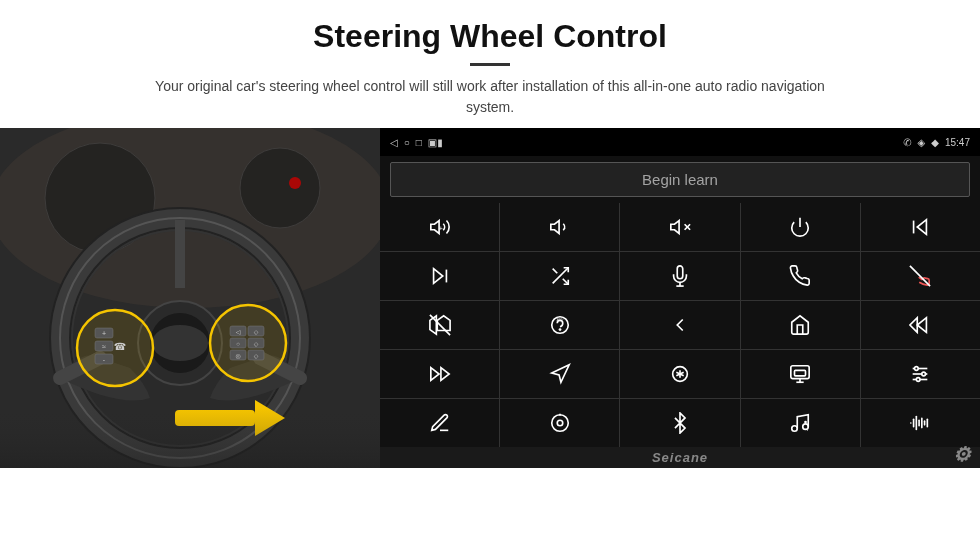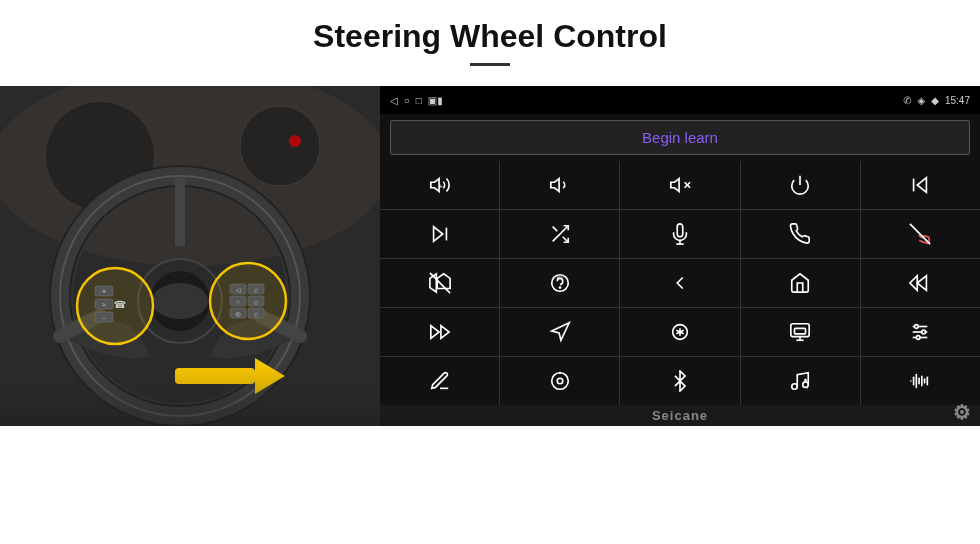--- a/index.html
+++ b/index.html
@@ -111,21 +111,21 @@
     
     .begin-learn-row {
       padding: 6px 10px;
       background: #111;
     }
 
     .begin-learn-btn {
       width: 100%;
       background: #222;
       border: 1px solid #555;
-      color: #8b5cf6;
+      color: #a3a3a3;
       font-size: 15px;
       padding: 8px 0;
       cursor: pointer;
       text-align: center;
       border-radius: 2px;
     }
 
     
     .icon-grid {
       display: grid;
@@ -156,20 +156,21 @@
       stroke: #fff;
       stroke-width: 1.8;
     }
 
     
     .watermark-row {
       background: #1a1a1a;
       text-align: center;
       padding: 3px 0;
       color: #888;
+      font-style: italic;
       font-size: 13px;
       font-weight: bold;
       letter-spacing: 1px;
       position: relative;
     }
 
     .gear-icon-bottom {
       position: absolute;
       right: 8px;
       bottom: 2px;
@@ -179,20 +180,21 @@
 
   </style>
 </head>
 <body>
 
 <div class="page-wrapper">
 
   <div class="header-section">
     <h1 class="main-title">Steering Wheel Control</h1>
     <div class="title-divider"></div>
+    <p class="subtitle">Your original car's steering wheel control will still work after installation of this all-in-one auto radio navigation system.</p>
   </div>
 
   <div class="content-area">
 
     <div class="photo-panel">
       <svg viewBox="0 0 380 340" class="steering-wheel-svg">
 
         <rect width="380" height="340" fill="#2a2a2a"></rect>
 
         <ellipse cx="190" cy="80" rx="200" ry="100" fill="#3a3530" opacity="0.7"></ellipse>

